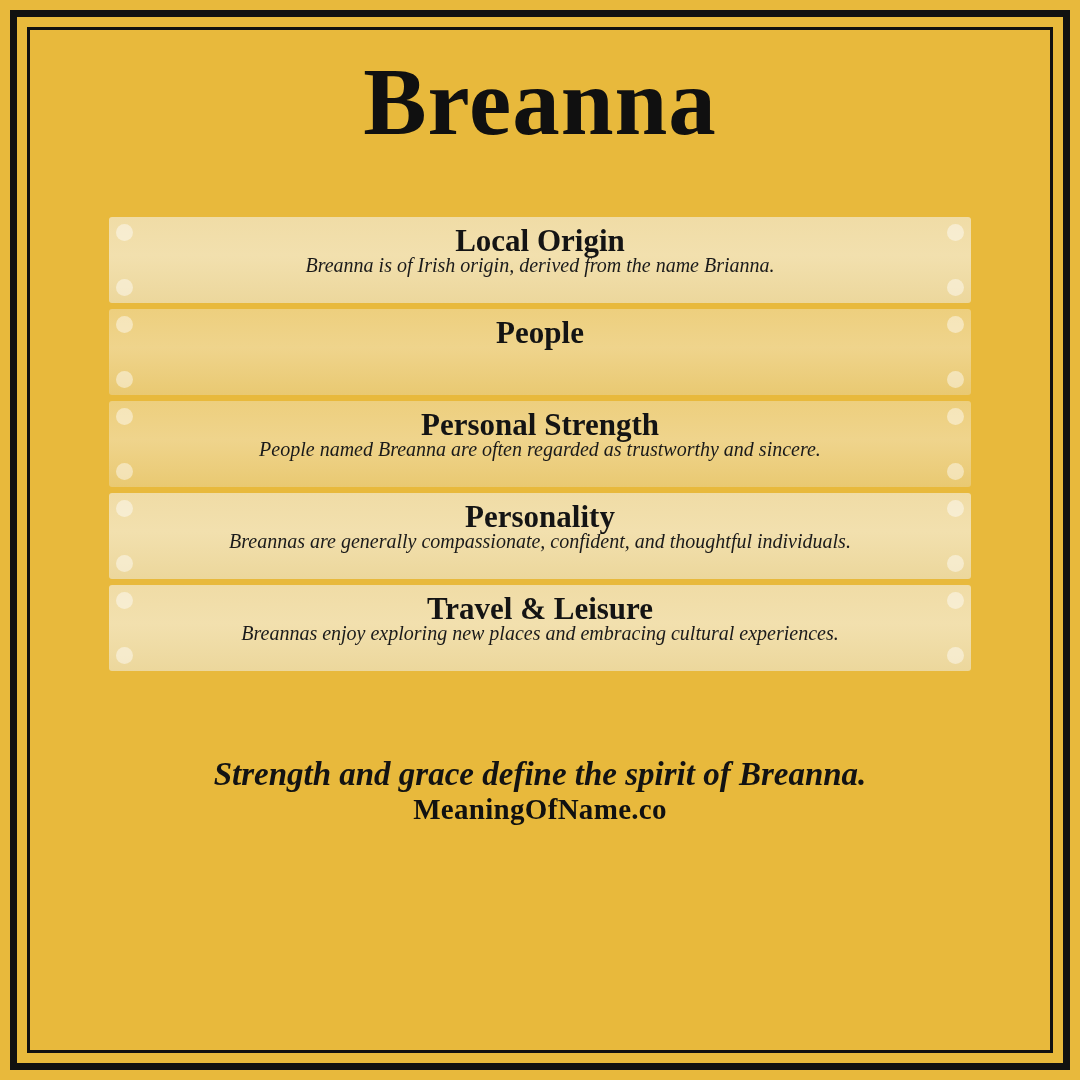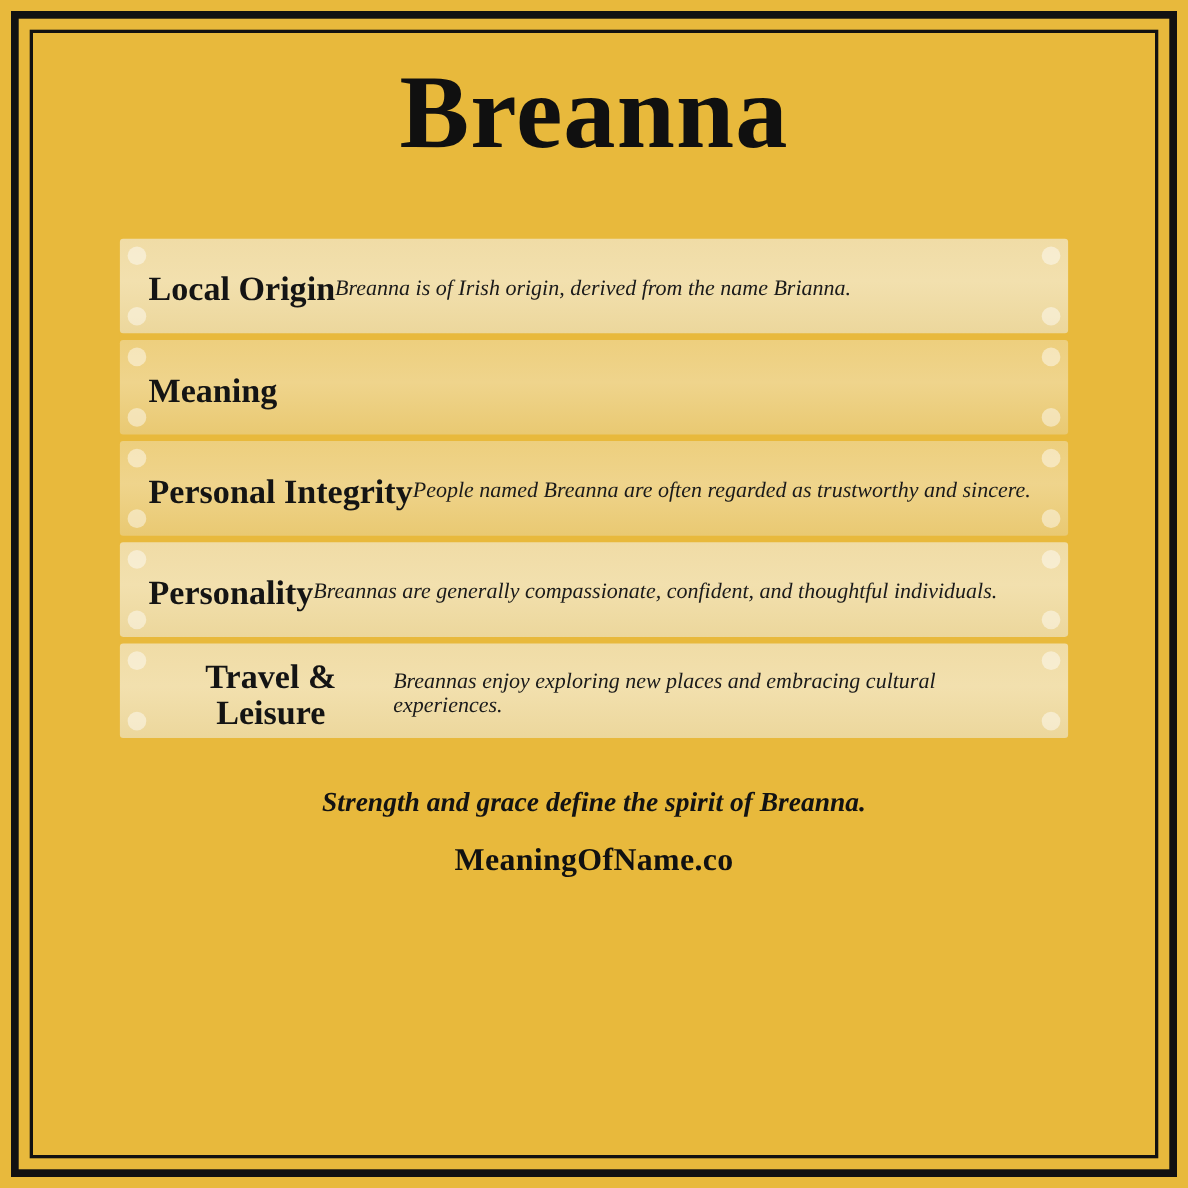--- a/index.html
+++ b/index.html
@@ -69,20 +69,21 @@
     display: flex;
     flex-direction: column;
     gap: 6px;
   }
   .card {
     position: relative;
     height: 86px;
     box-sizing: border-box;
     padding: 8px 26px 0 26px;
     display: flex;
+    flex-direction: column;
     align-items: center;
     justify-content: flex-start;
     border-radius: 3px;
   }
   .card.light {
     background: linear-gradient(180deg, #f0dca6 0%, #f2e0ae 45%, #ecd79c 100%);
   }
   .card.dark {
     background: linear-gradient(180deg, #edcf7e 0%, #efd48c 45%, #e9c972 100%);
   }
@@ -106,29 +107,28 @@
   }
   .card-text {
     font-size: 20px;
     color: #1a1a1a;
     line-height: 1.1;
     text-align: left;
     margin-top: -3px;
     font-style: italic;
   }
   .tagline {
-    margin-top: 45px;
-    font-size: 25px;
+    margin-top: 85px;
+    font-size: 33px;
     font-style: italic;
     font-weight: bold;
     color: #131313;
     text-align: center;
   }
   .brand {
-    margin-top: 22px;
     font-size: 29px;
     font-weight: bold;
     color: #111111;
     text-align: center;
     letter-spacing: 0.3px;
   }
 </style>
 </head>
 <body>
 
@@ -146,28 +146,28 @@
           <span class="stud bl"></span>
           <span class="stud br"></span>
           <div class="card-title">Local Origin</div>
           <div class="card-text">Breanna is of Irish origin, derived from the name Brianna.</div>
         </div>
         <div class="card dark">
           <span class="stud tl"></span>
           <span class="stud tr"></span>
           <span class="stud bl"></span>
           <span class="stud br"></span>
-          <div class="card-title">Meaning</div>
+          <div class="card-title">People</div>
         </div>
         <div class="card dark">
           <span class="stud tl"></span>
           <span class="stud tr"></span>
           <span class="stud bl"></span>
           <span class="stud br"></span>
-          <div class="card-title">Personal Integrity</div>
+          <div class="card-title">Personal Strength</div>
           <div class="card-text">People named Breanna are often regarded as trustworthy and sincere.</div>
         </div>
         <div class="card light">
           <span class="stud tl"></span>
           <span class="stud tr"></span>
           <span class="stud bl"></span>
           <span class="stud br"></span>
           <div class="card-title">Personality</div>
           <div class="card-text">Breannas are generally compassionate, confident, and thoughtful individuals.</div>
         </div>

